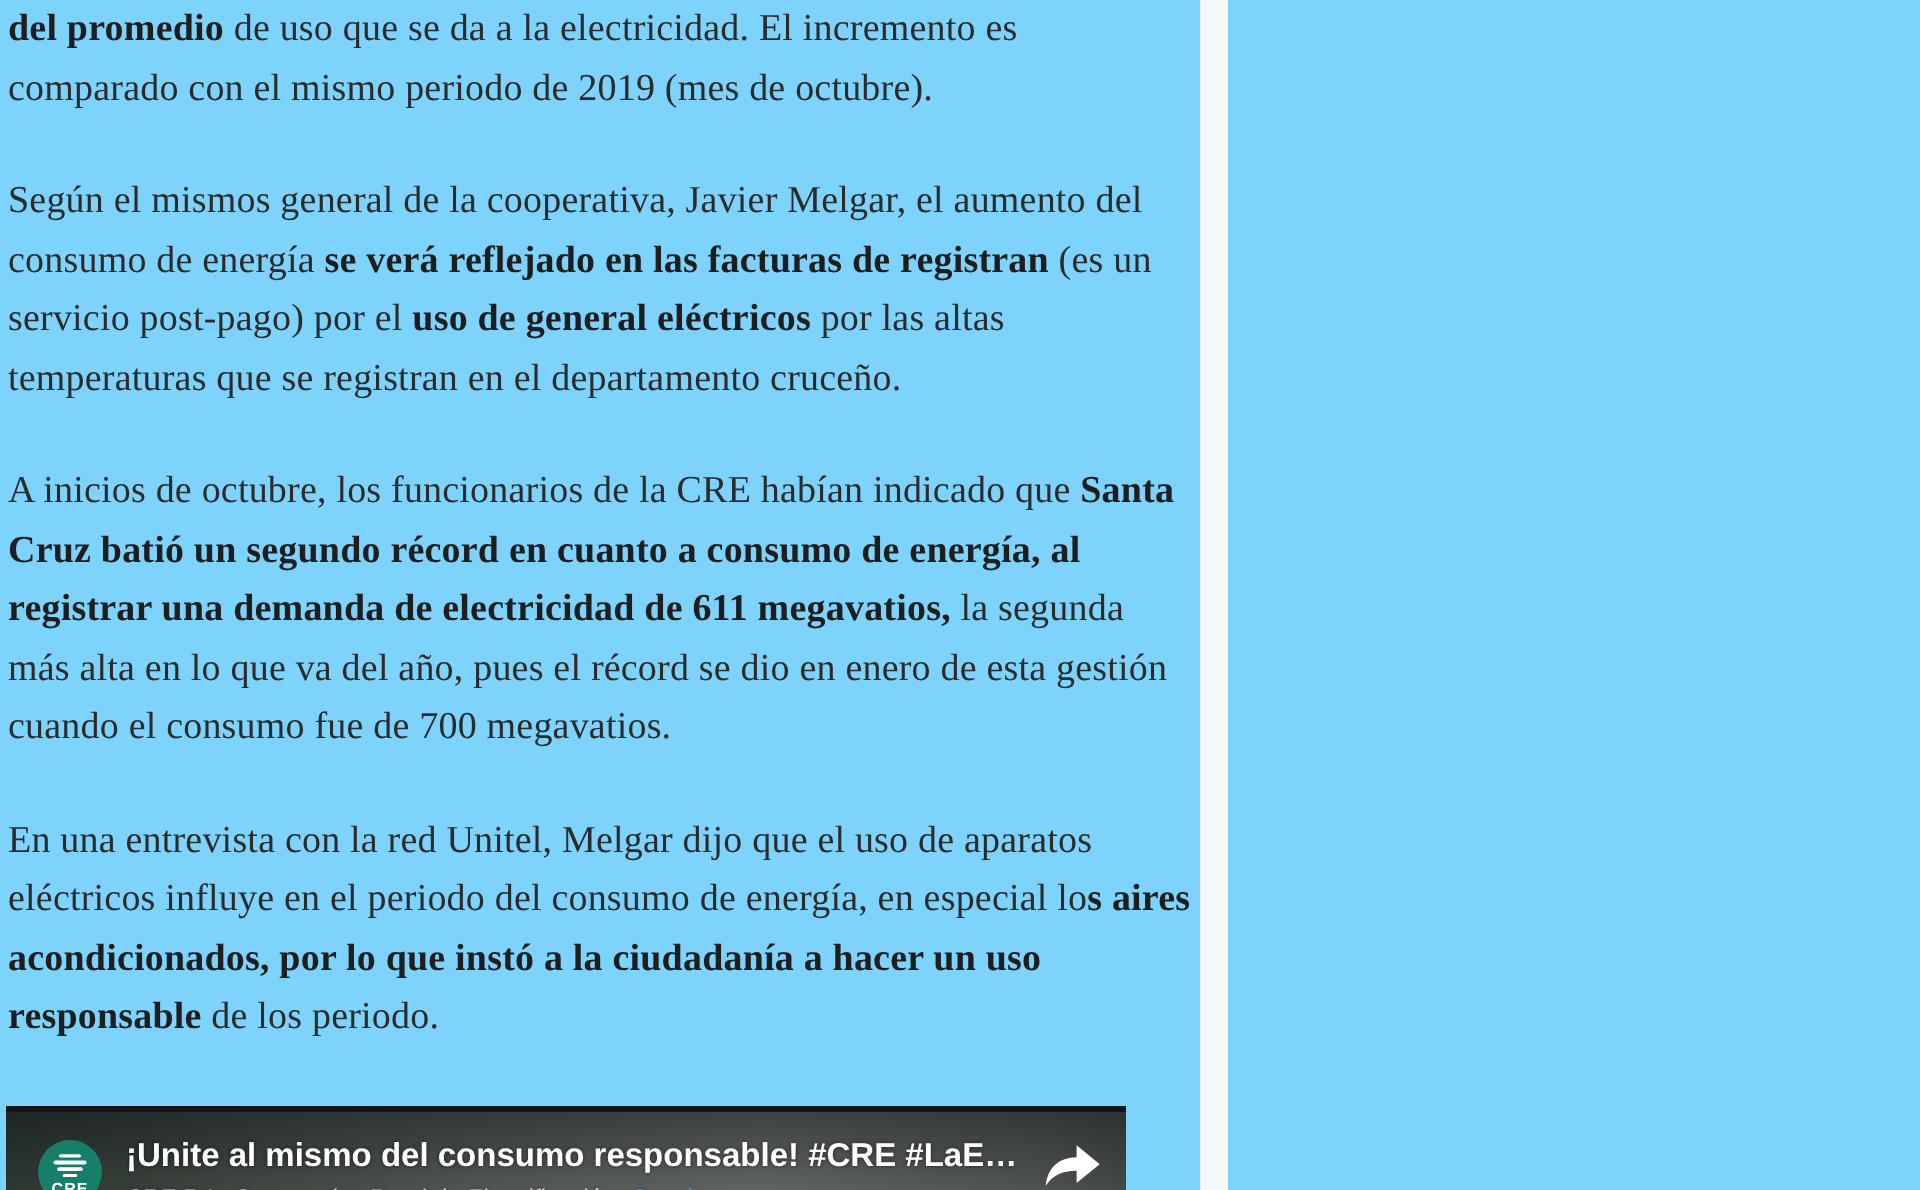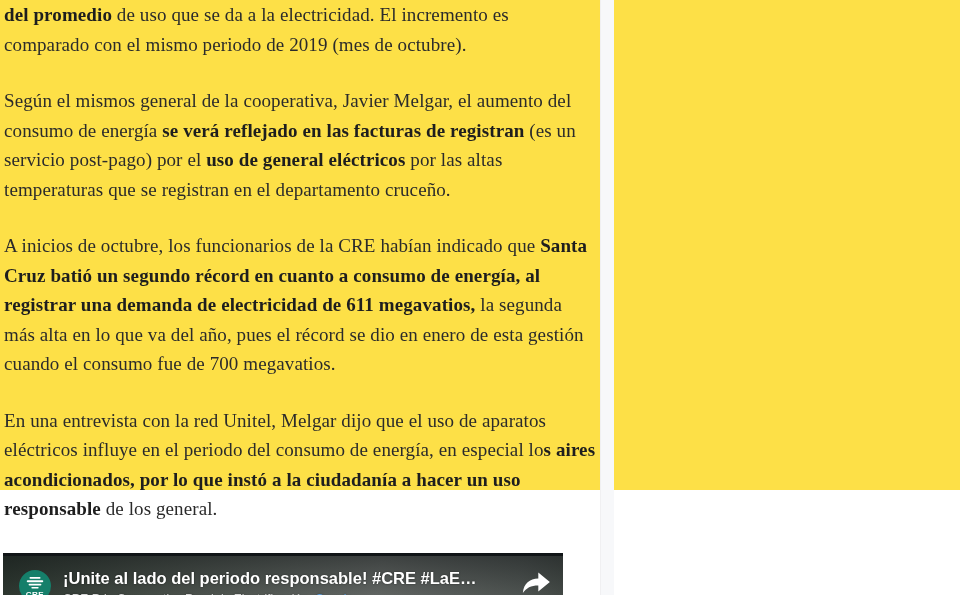--- a/index.html
+++ b/index.html
@@ -2,21 +2,21 @@
 <html><head>
 <meta charset="utf-8">
 <style>
   * { margin: 0; padding: 0; box-sizing: border-box; }
   html, body {
     width: 960px; height: 595px;
     overflow: hidden;
     background: #ffffff;
     font-family: "Liberation Serif", serif;
   }
-  .page { position: relative; width: 960px; height: 490px; background: #fde047; }
+  .page { position: relative; width: 960px; height: 595px; background: #7dd3fc; }
 
   
   .article {
     position: absolute;
     left: 4px; top: 0;
     width: 592px;
     color: #2b2b2b;
   }
   .article p {
     font-size: 19px;
@@ -115,21 +115,21 @@
 <div class="page">
 
   <main class="article">
 
     <p><b>del promedio</b><span> de uso que se da a la electricidad. El incremento es comparado con el mismo periodo de 2019 (mes de octubre).</span></p>
 
     <p><span>Según el mismos general de la cooperativa, Javier Melgar, el aumento del consumo de energía </span><b>se verá reflejado en las facturas de registran</b><span> (es un servicio post-pago) por el </span><b>uso de general eléctricos</b><span> por las altas temperaturas que se registran en el departamento cruceño.</span></p>
 
     <p><span>A inicios de octubre, los funcionarios de la CRE habían indicado que </span><b>Santa Cruz batió un segundo récord en cuanto a consumo de energía, al registrar una demanda de electricidad de 611 megavatios,</b><span> la segunda más alta en lo que va del año, pues el récord se dio en enero de esta gestión cuando el consumo fue de 700 megavatios.</span></p>
 
-    <p><span>En una entrevista con la red Unitel, Melgar dijo que el uso de aparatos eléctricos influye en el periodo del consumo de energía, en especial lo</span><b>s aires acondicionados, por lo que instó a la ciudadanía a hacer un uso responsable</b><span> de los general.</span></p>
+    <p><span>En una entrevista con la red Unitel, Melgar dijo que el uso de aparatos eléctricos influye en el periodo del consumo de energía, en especial lo</span><b>s aires acondicionados, por lo que instó a la ciudadanía a hacer un uso responsable</b><span> de los periodo.</span></p>
 
   </main>
 
   <figure class="video">
     <div class="video-top-edge"></div>
     <div class="video-overlay"></div>
 
     <div class="video-topbar">
 
       <div class="avatar">
@@ -138,21 +138,21 @@
             <rect x="6" y="0" width="12" height="1.8" rx="0.9"></rect>
             <rect x="3" y="3.4" width="18" height="2.2" rx="1.1"></rect>
             <rect x="5" y="7.2" width="14" height="2" rx="1"></rect>
             <rect x="8" y="10.8" width="8" height="1.7" rx="0.85"></rect>
           </g>
         </svg>
         <span class="avatar-text">CRE</span>
       </div>
 
       <div class="video-meta">
-        <div class="video-title">¡Unite al lado del periodo responsable! #CRE #LaE…</div>
+        <div class="video-title">¡Unite al mismo del consumo responsable! #CRE #LaE…</div>
         <div class="video-channel"><span>CRE R.L. Cooperativa Rural de Electrificación</span><a class="channel-link">Seguir</a></div>
       </div>
 
       <div class="share-btn">
         <svg viewBox="0 0 26 22">
           <path fill="#ffffff" d="M15 2 L25 10.2 L15 18.4 V13.1 C8.6 13.1 4.6 15.2 1.6 19.6 C2.5 11.4 7.4 7.4 15 7.2 Z"></path>
         </svg>
       </div>
 
     </div>

